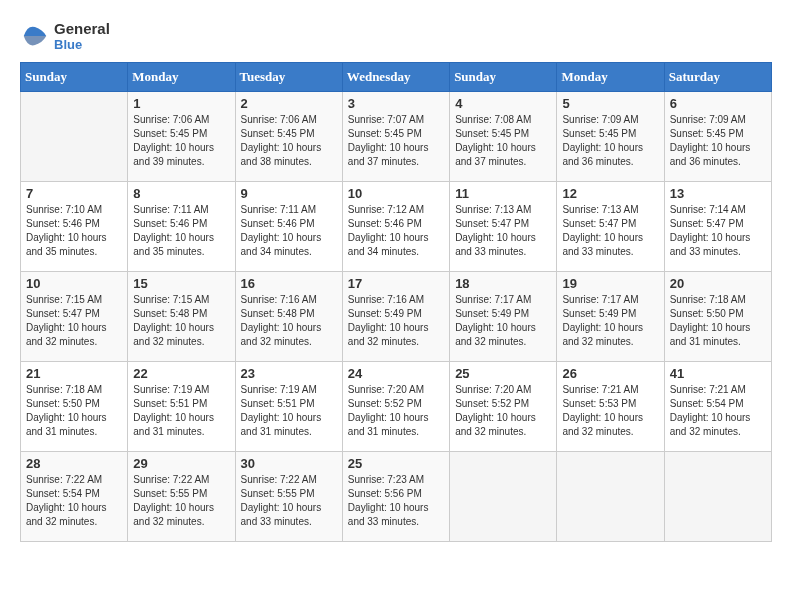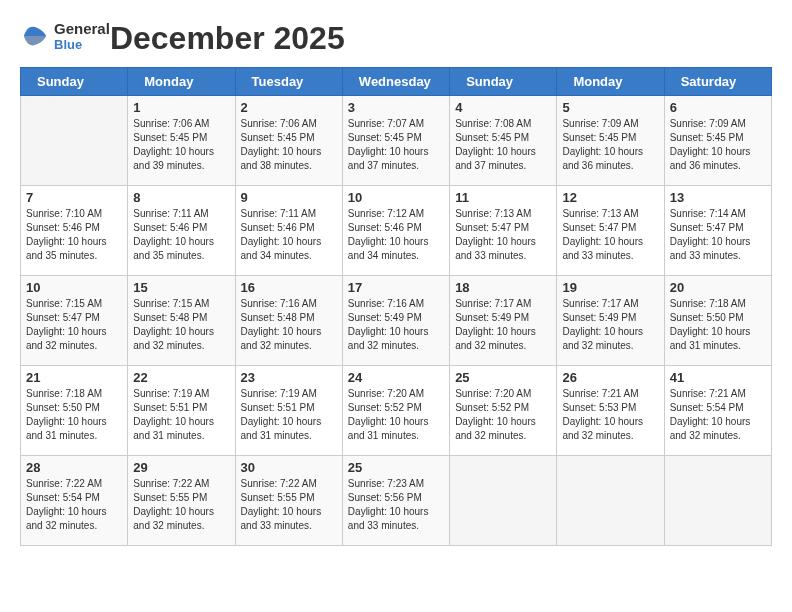--- a/index.html
+++ b/index.html
@@ -40,23 +40,24 @@
     table {
       width: 100%;
       border-collapse: collapse;
       table-layout: fixed;
     }
     thead th {
       background: #3a7bc8;
       color: #fff;
       font-size: 13px;
       font-weight: bold;
-      padding: 6px 16px;
+      padding: 6px 4px;
       text-align: left;
       border: 1px solid #2a6ab8;
+      font-family: Liberation Serif, serif;
     }
     tbody td {
       border: 1px solid #ccc;
       vertical-align: top;
       padding: 4px 5px;
       font-size: 10.5px;
       color: #333;
       height: 90px;
       background: #fff;
     }
@@ -86,21 +87,20 @@
     <svg class="logo-icon" viewBox="0 0 40 40">
       <path d="M5 20 Q10 5 20 8 Q30 11 35 20" fill="#3a7bc8"></path>
       <path d="M5 20 Q10 35 20 32 Q30 29 35 20" fill="#1a4a8a" opacity="0.6"></path>
     </svg>
     <div>
       <div style="font-size:15px;font-weight:bold;color:#333;">General</div>
       <div style="font-size:13px;font-weight:bold;color:#3a7bc8;">Blue</div>
     </div>
   </div>
   <div class="title-area">
-    <div class="month-title">December 2025</div>
   </div>
 </div>
 
 <table>
   <thead>
     <tr>
     <th>Sunday</th>
         <th>Monday</th>
         <th>Tuesday</th>
         <th>Wednesday</th>

